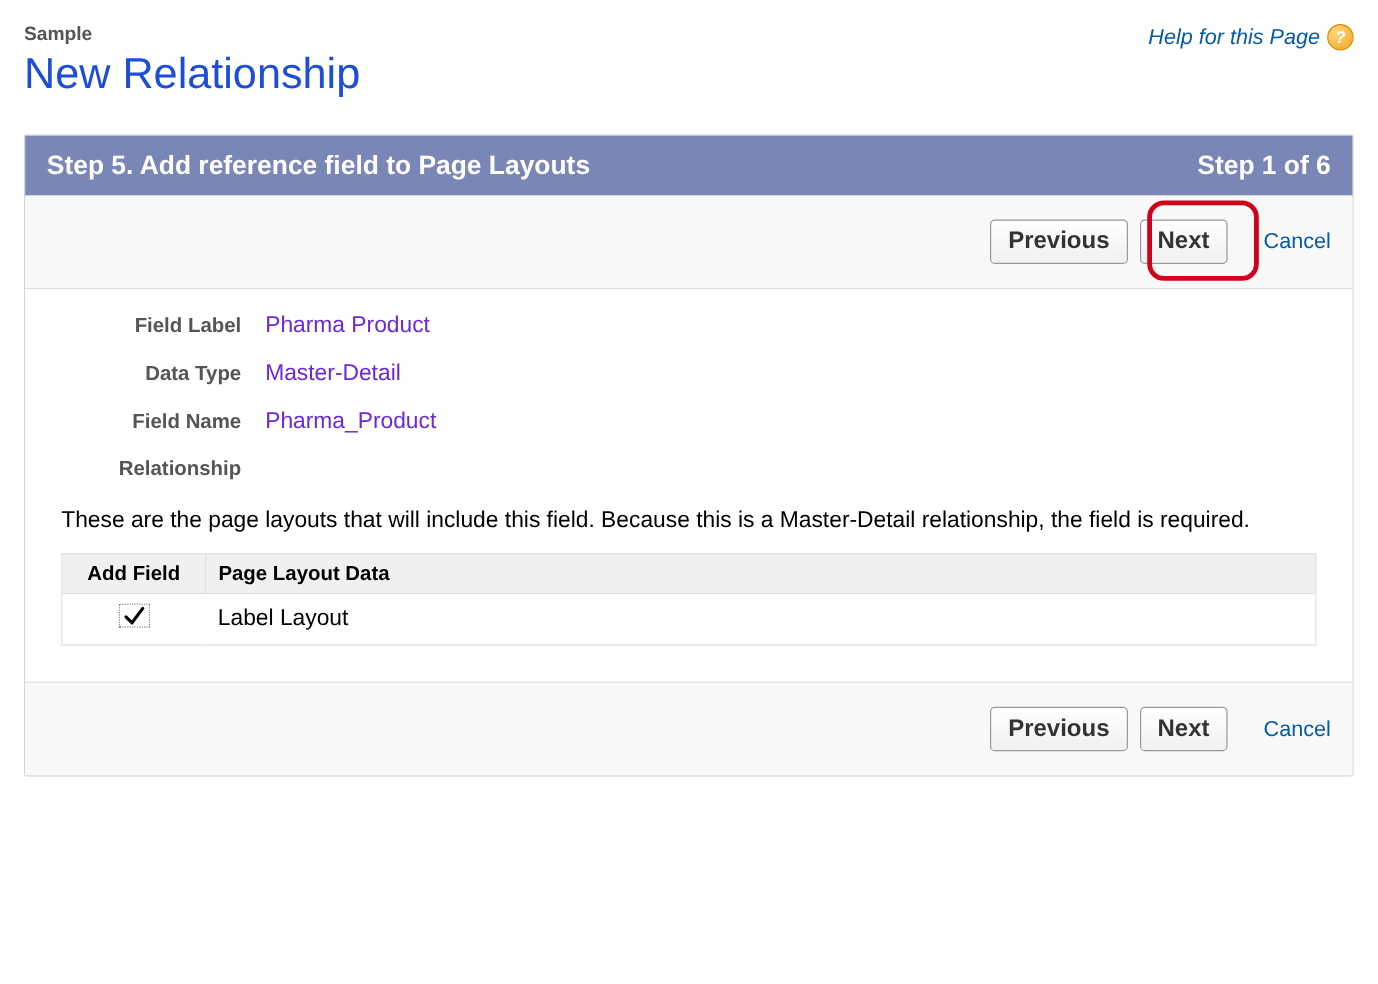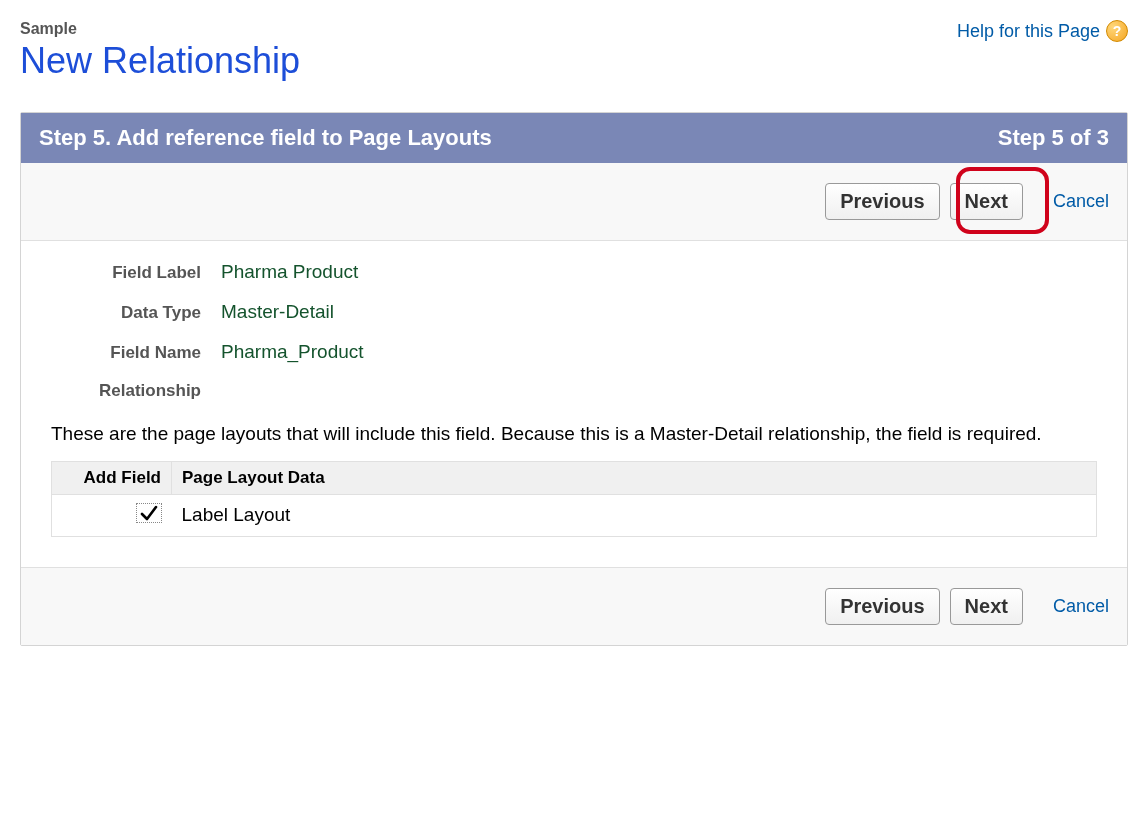--- a/index.html
+++ b/index.html
@@ -27,20 +27,21 @@
       font-weight: normal;
       color: #1d4ed8;
     }
     .help-link {
       display: flex;
       align-items: center;
       gap: 6px;
       color: #015ba7;
       font-size: 18px;
       cursor: pointer;
+      font-style: italic;
     }
     .help-icon {
       width: 22px;
       height: 22px;
       border-radius: 50%;
       background: radial-gradient(circle at 30% 30%, #ffd77a, #f5a623);
       display: flex;
       align-items: center;
       justify-content: center;
       color: #fff;
@@ -110,21 +111,21 @@
     .field-label {
       width: 170px;
       text-align: right;
       font-weight: bold;
       color: #555;
       font-size: 17px;
       padding-right: 20px;
     }
     .field-value {
       font-size: 19px;
-      color: #14532d;
+      color: #6d28d9;
     }
     .instruction {
       font-size: 19px;
       color: #000;
       margin: 20px 0 14px 0;
       line-height: 1.35;
     }
     .layout-table {
       width: 100%;
       border-collapse: collapse;
@@ -138,21 +139,21 @@
       font-weight: bold;
       border-bottom: 1px solid #e0e0e0;
     }
     .layout-table td {
       padding: 8px 10px;
       font-size: 19px;
     }
     .layout-table th:first-child,
     .layout-table td:first-child {
       width: 120px;
-      text-align: right;
+      text-align: center;
     }
     .locked-checkbox {
       display: inline-block;
       border: 1px dotted #888;
       padding: 1px 3px;
     }
     .locked-checkbox svg { display: block; }
     .col-divider { border-left: 1px solid #e0e0e0; }
   </style>
 </head>
@@ -166,21 +167,21 @@
   <div class="help-link">
     <span>Help for this Page</span>
     <span class="help-icon">?</span>
   </div>
 </div>
 
 <div class="wizard-container">
 
   <div class="step-header">
     <span>Step 5. Add reference field to Page Layouts</span>
-    <span>Step 5 of 3</span>
+    <span>Step 1 of 6</span>
   </div>
 
   <div class="button-bar">
     <button class="btn">Previous</button>
     <button class="btn" id="top-next">Next</button>
     <span class="cancel-link">Cancel</span>
     <div class="highlight-ring" id="ring" style="left: 934.953px; top: 4px; width: 93.0156px; height: 67px;"></div>
   </div>
 
   <div class="content">

